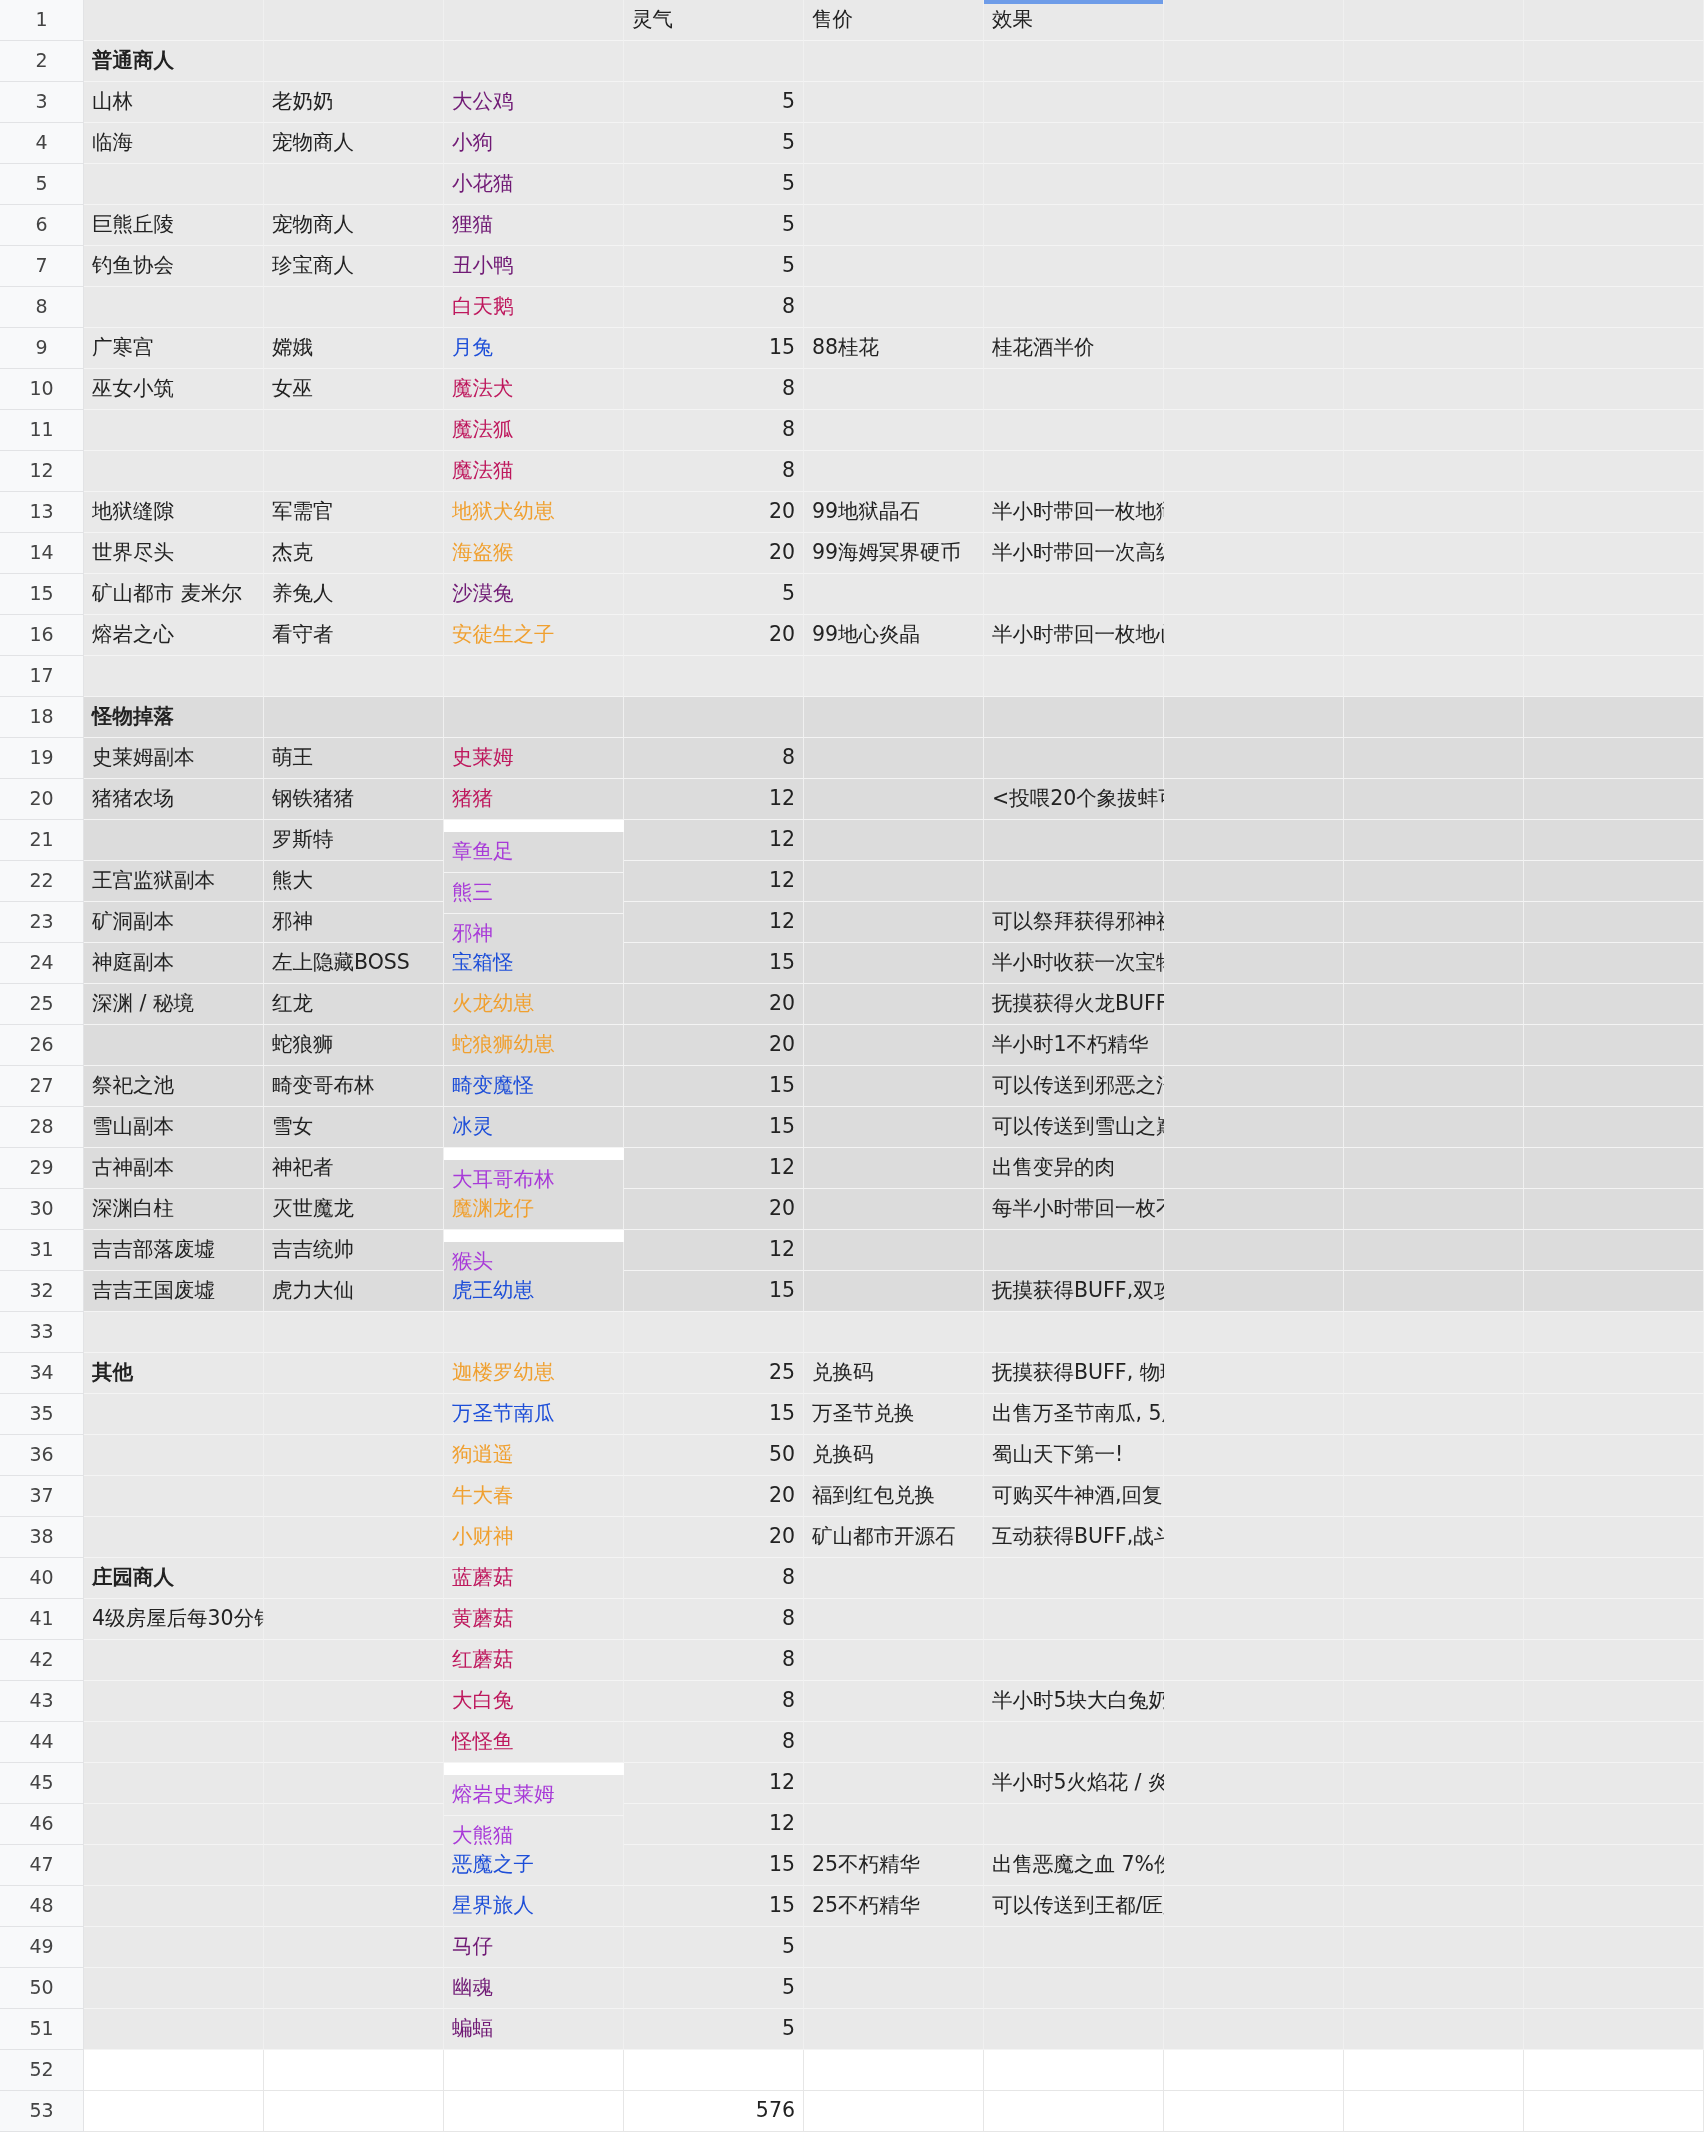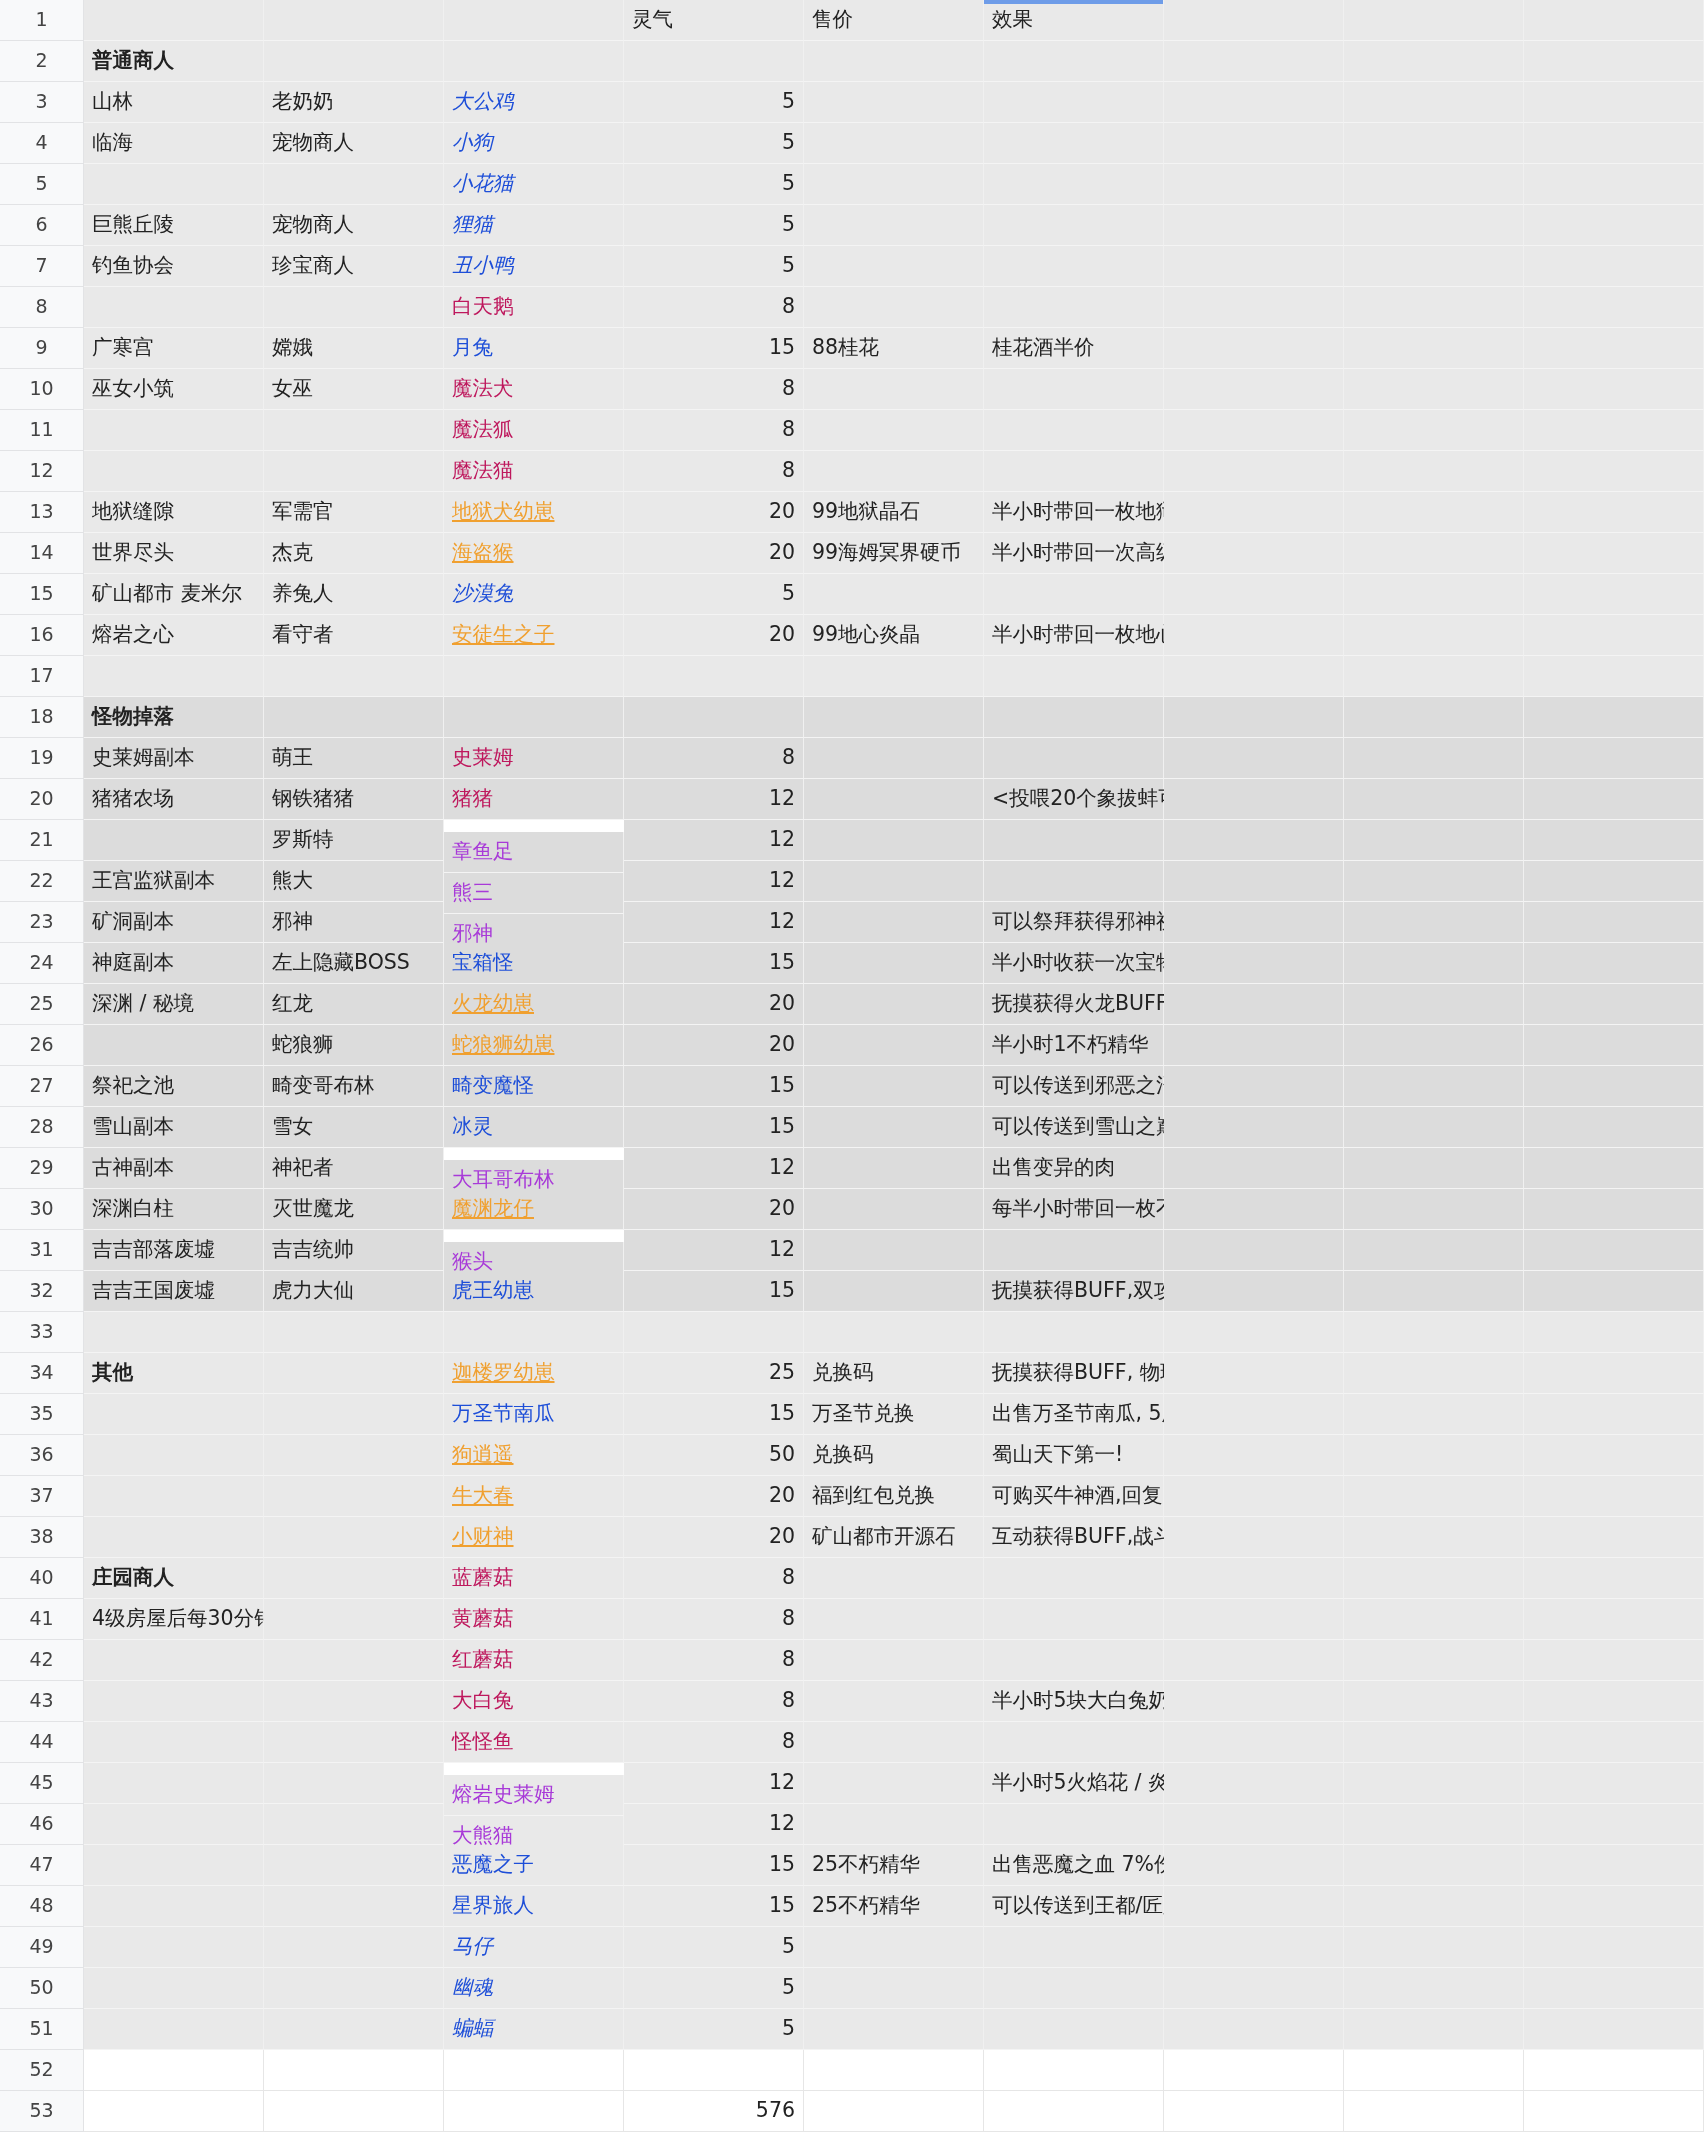--- a/index.html
+++ b/index.html
@@ -11,23 +11,23 @@
           color:#222; border-right:1.2px solid #f0f0f0; border-bottom:1.2px solid #f4f4f4;
           padding:0 8px; white-space:nowrap; overflow:visible; position:relative; }
   .rh { width:84px; background:#f8f9fa; color:#444; text-align:center; padding:0;
         border-right:1.6px solid #e2e3e5; border-bottom:1.2px solid #e2e3e5; font-size:19px; }
   .c { width:180px; }
   .s1 .cell:not(.rh) { background:#e9e9e9; }
   .s2 .cell:not(.rh) { background:#dcdcdc; }
   .sw .cell:not(.rh) { background:#ffffff; border-right:1.2px solid #e6e6e6; border-bottom:1.2px solid #e6e6e6; }
   .num { text-align:right; }
   .bold { font-weight:bold; }
-  .green { color:#1d4ed8;font-style:italic; }
+  .green { color:#701a75; }
   .blue { color:#be185d; }
-  .orange { color:#f0a030;text-decoration:underline; }
+  .orange { color:#f0a030; }
   .pink { color:#1d4ed8; }
   .purple { color:#a83ad8;margin-top:12px; }
   .sel-top::before { content:""; position:absolute; left:0; right:0; top:0; height:4px; background:#6e9ce8; }
   .inline-purple { color:#a83ad8; }
 </style>
 </head>
 <body>
 
 <div class="sheet">
 

